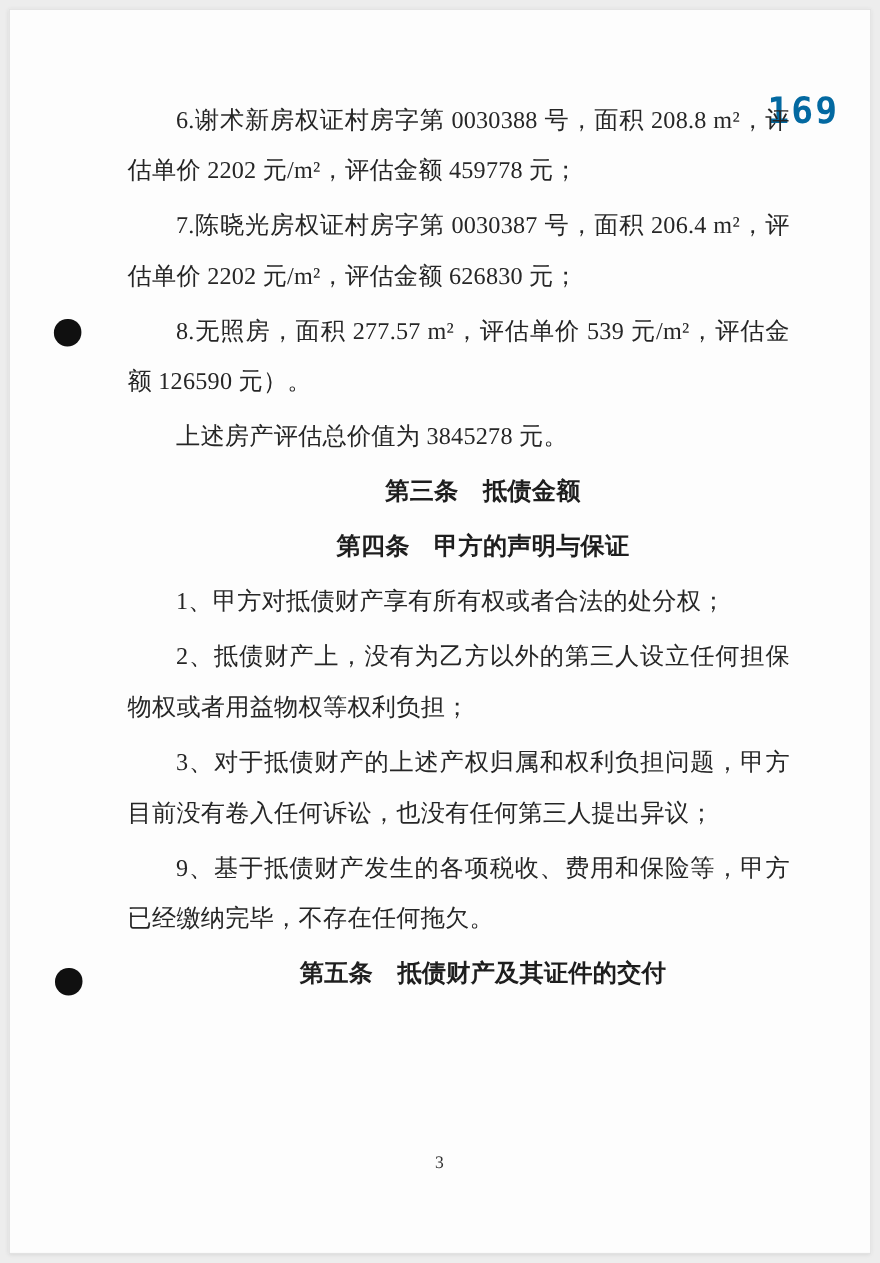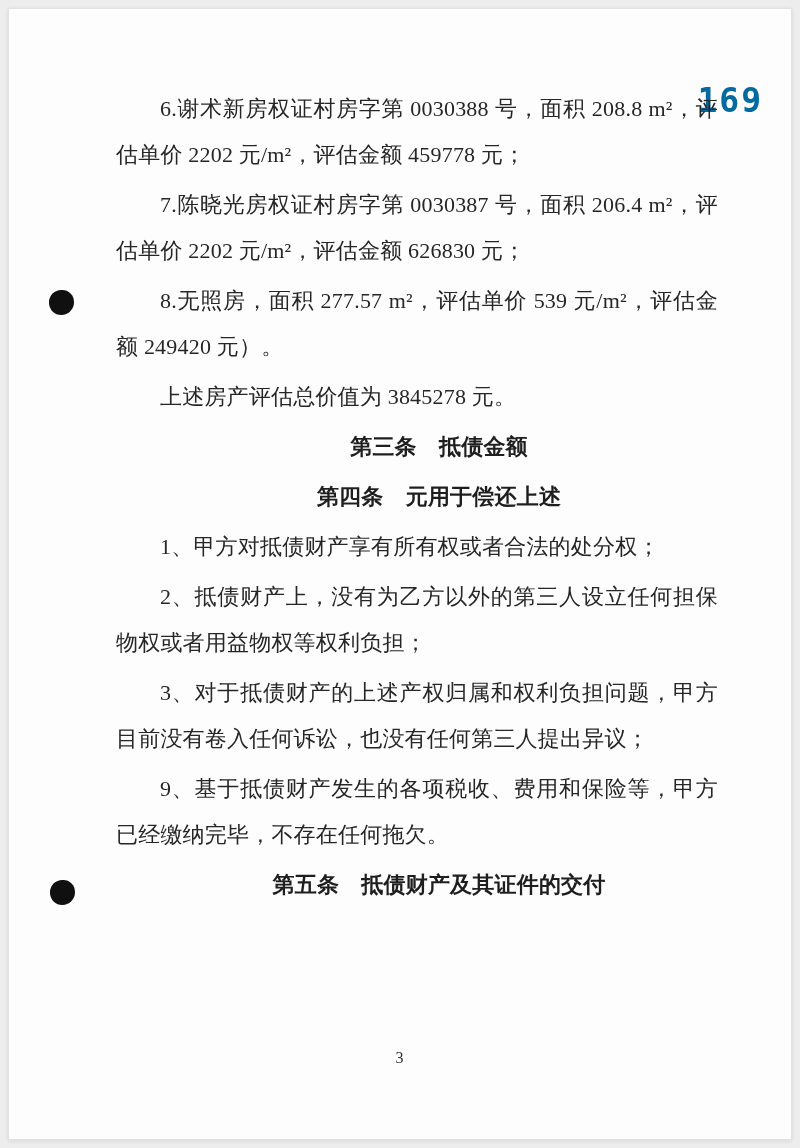--- a/index.html
+++ b/index.html
@@ -77,24 +77,24 @@
   <div class="page">
 
     <div class="stamp-number">169</div>
 
     <div class="hole-punch one"></div>
     <div class="hole-punch two"></div>
 
     <div class="content">
       <div class="block indent">6.谢术新房权证村房字第 0030388 号，面积 208.8 m²，评估单价 2202 元/m²，评估金额 459778 元；</div>
       <div class="block indent">7.陈晓光房权证村房字第 0030387 号，面积 206.4 m²，评估单价 2202 元/m²，评估金额 626830 元；</div>
-      <div class="block indent">8.无照房，面积 277.57 m²，评估单价 539 元/m²，评估金额 249420 元）。</div>
+      <div class="block indent">8.无照房，面积 277.57 m²，评估单价 539 元/m²，评估金额 126590 元）。</div>
       <div class="block indent">上述房产评估总价值为 3845278 元。</div>
       <div class="block heading">第三条　抵债金额</div>
-      <div class="block heading">第四条　元用于偿还上述</div>
+      <div class="block heading">第四条　甲方的声明与保证</div>
       <div class="block indent">1、甲方对抵债财产享有所有权或者合法的处分权；</div>
       <div class="block indent">2、抵债财产上，没有为乙方以外的第三人设立任何担保物权或者用益物权等权利负担；</div>
       <div class="block indent">3、对于抵债财产的上述产权归属和权利负担问题，甲方目前没有卷入任何诉讼，也没有任何第三人提出异议；</div>
       <div class="block indent">9、基于抵债财产发生的各项税收、费用和保险等，甲方已经缴纳完毕，不存在任何拖欠。</div>
       <div class="block heading">第五条　抵债财产及其证件的交付</div>
     </div>
 
     <div class="footer-pagenum">3</div>
   </div>
 </div>

